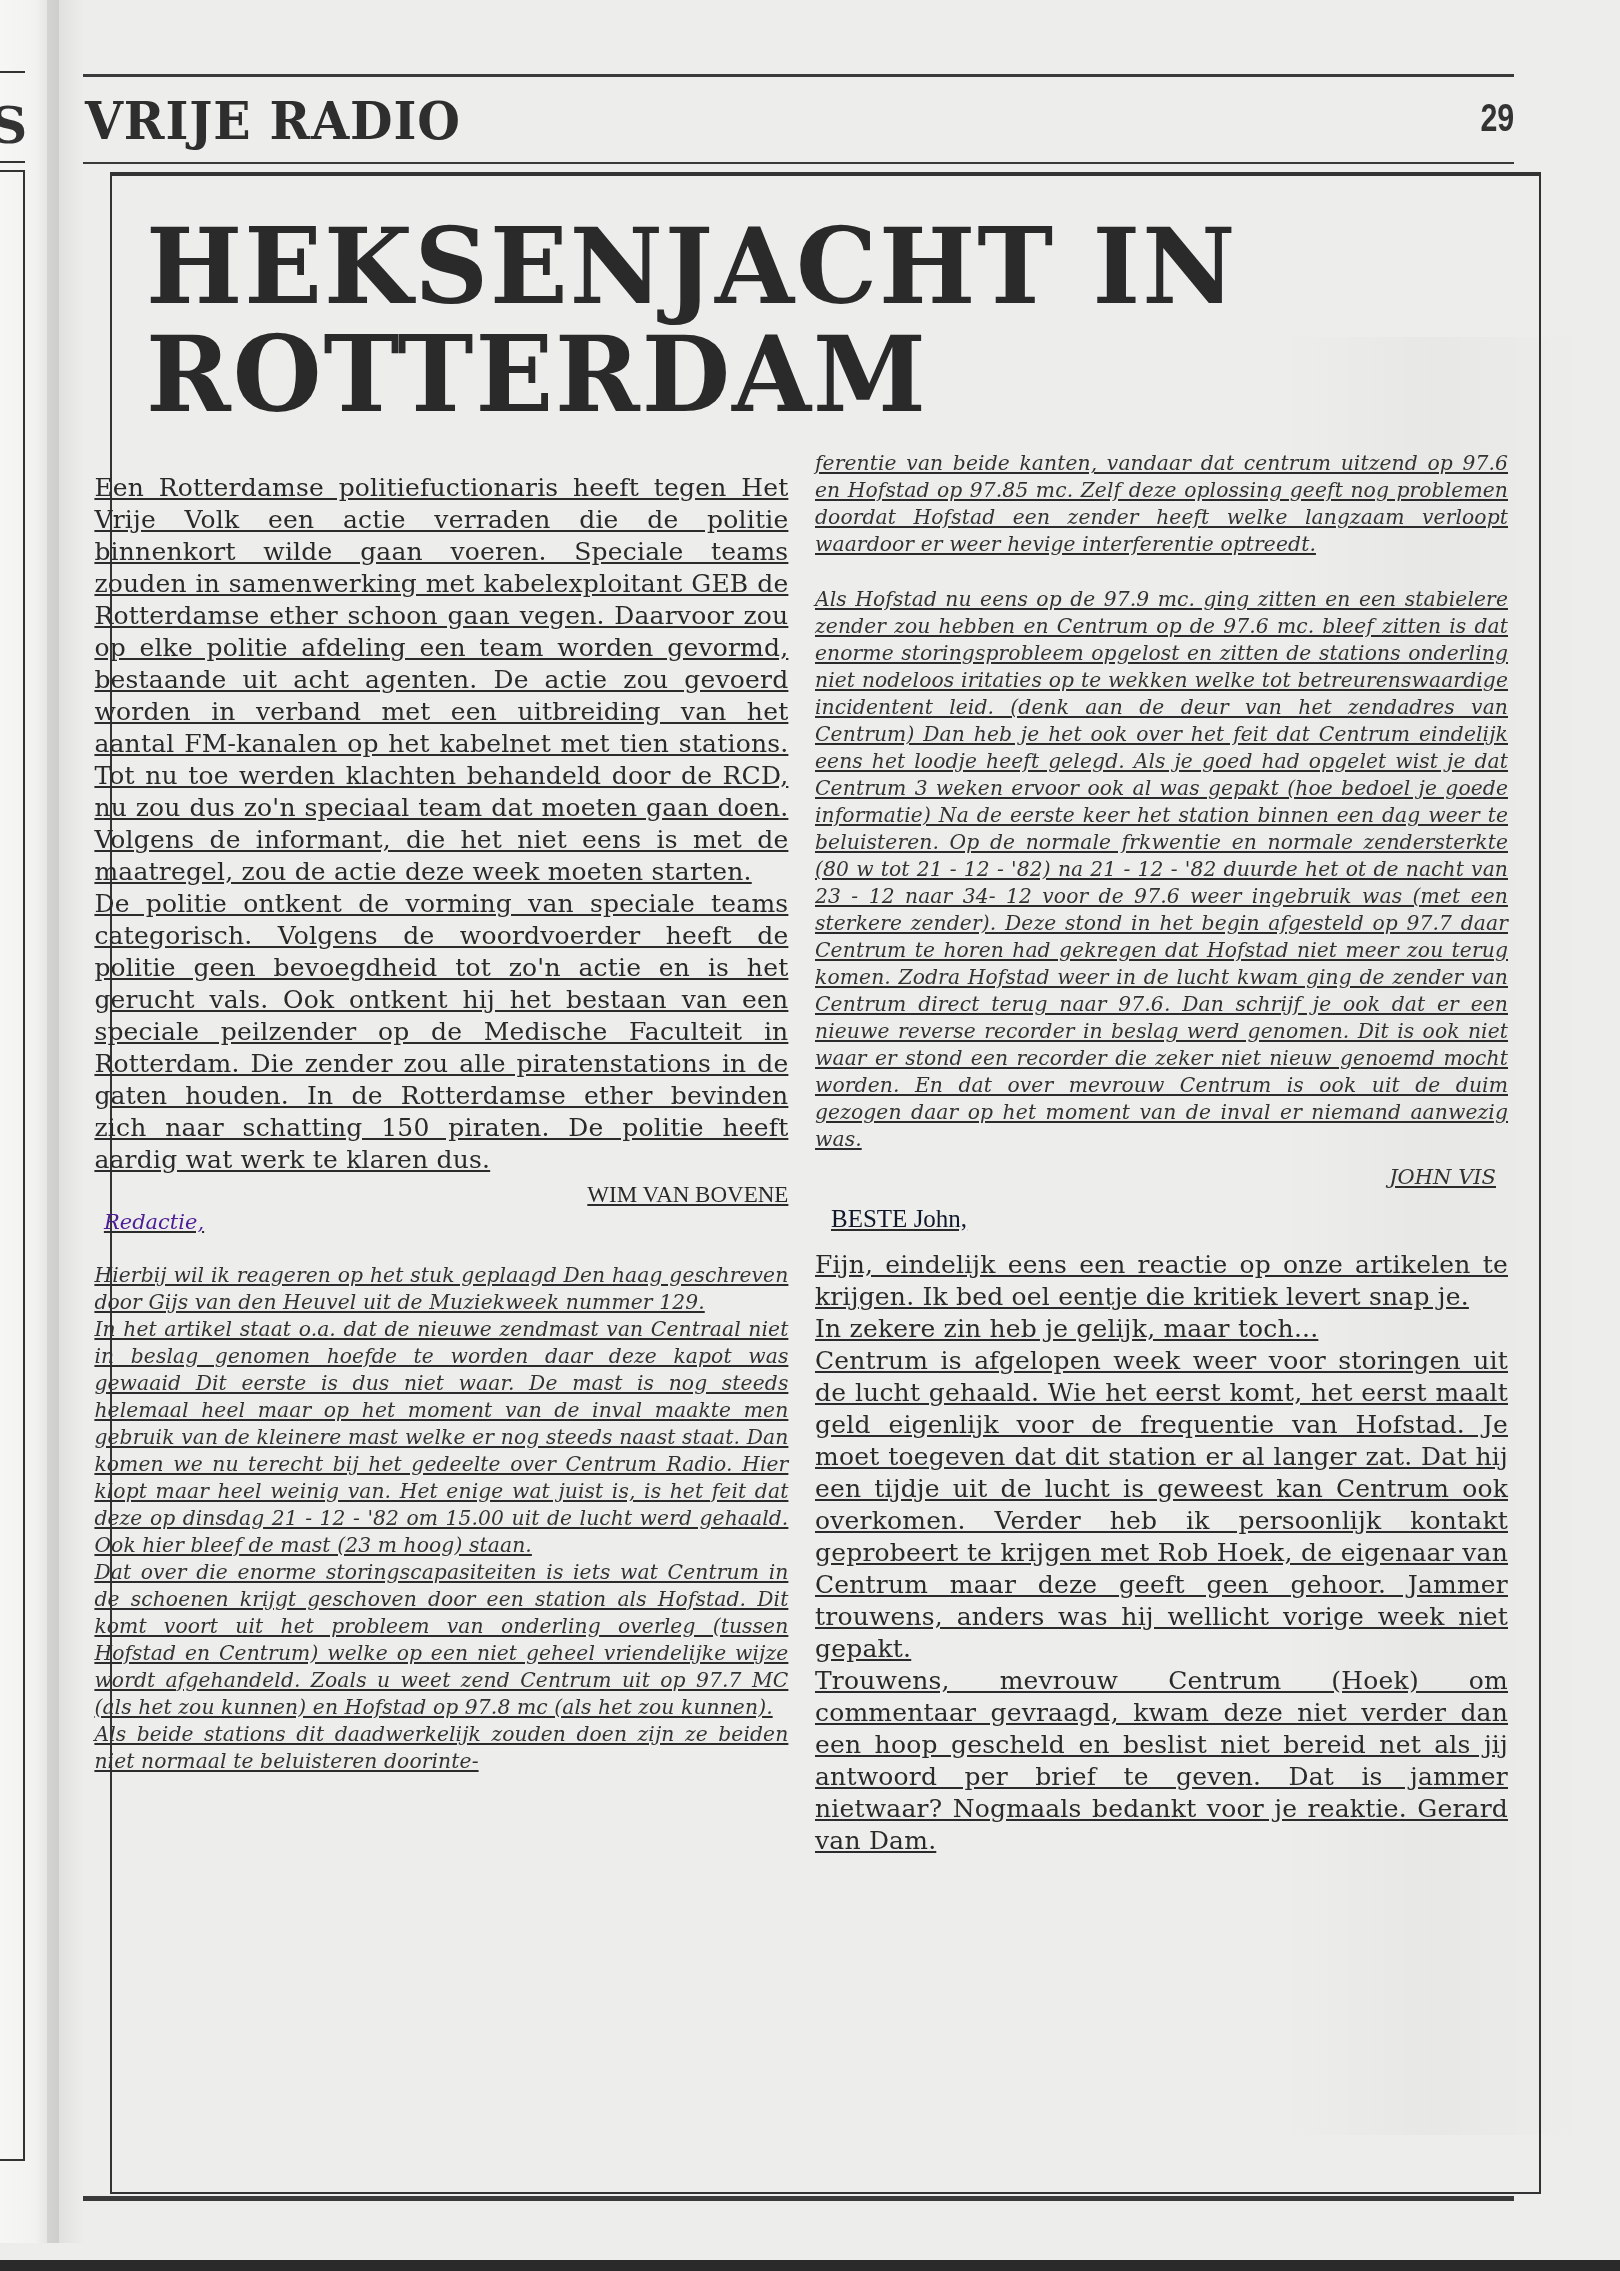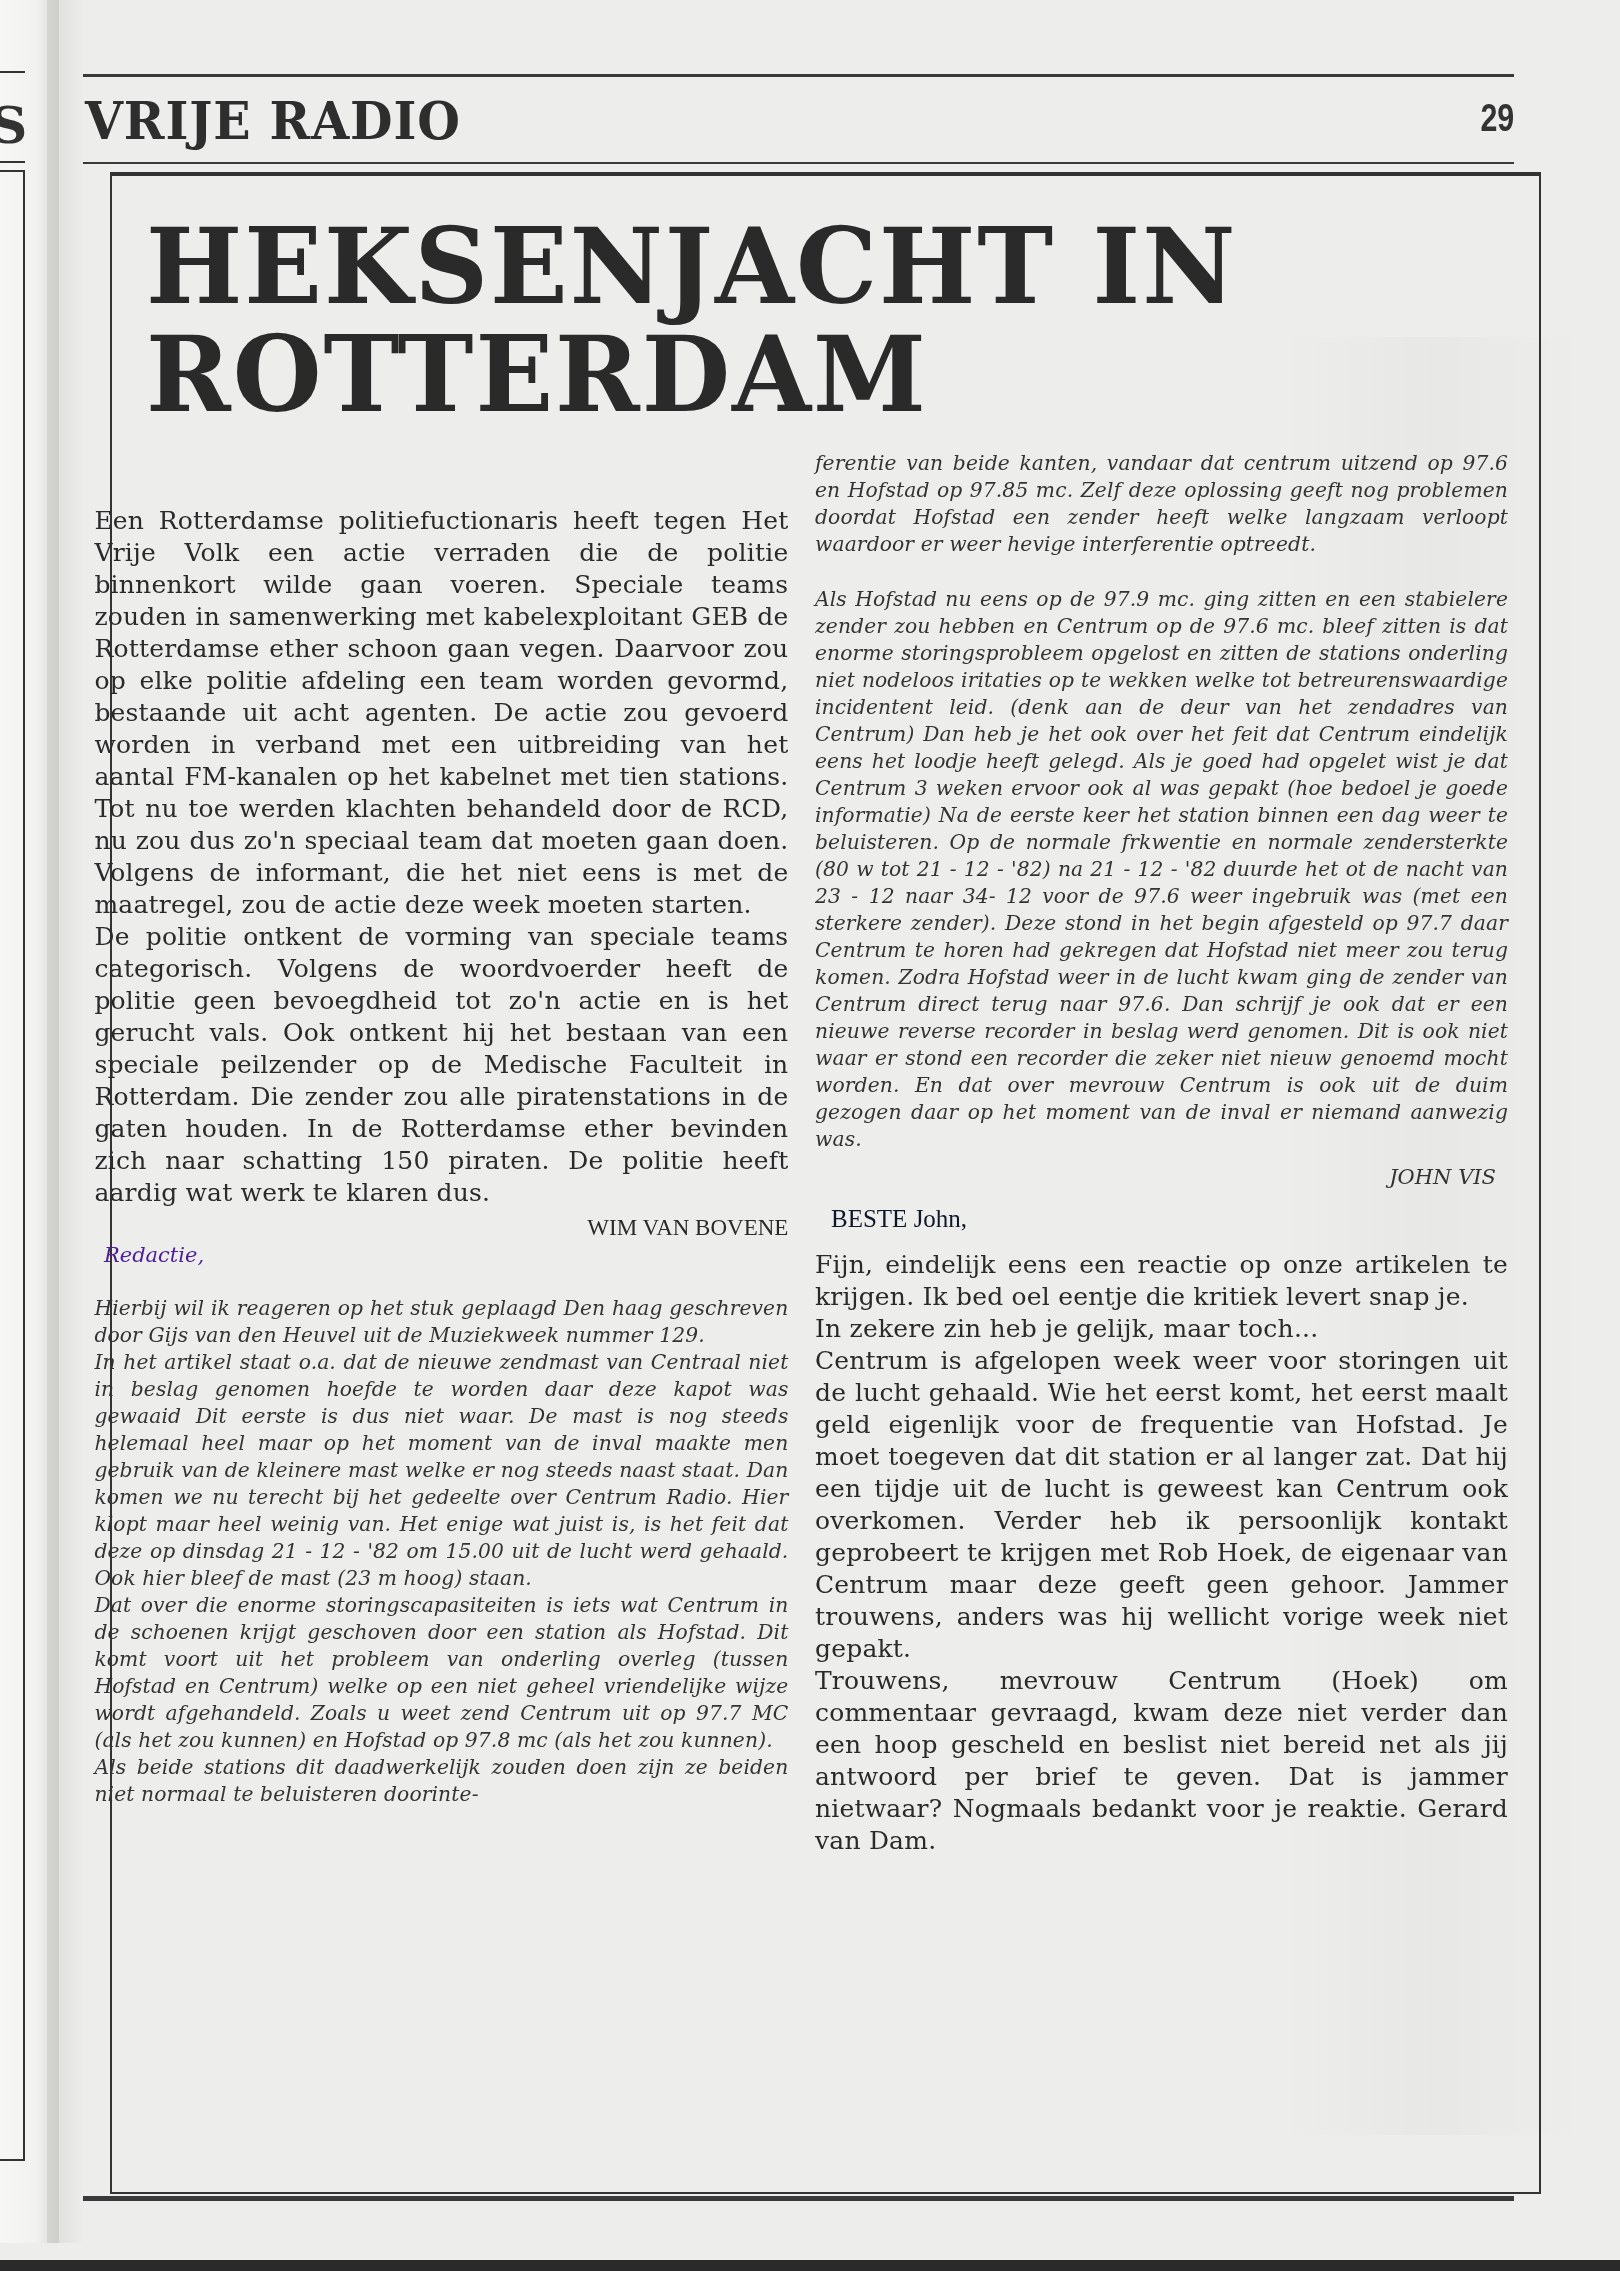--- a/index.html
+++ b/index.html
@@ -40,22 +40,22 @@
 
   .article-box {
     position: absolute; left: 0; top: 98px; width: 1427px; height: 2016px;
     border: 2.8px solid #333; border-top-width: 4.7px; margin-left: 27px;
   }
   .headline {
     position: absolute; left: 34px; top: 36px; width: 1230px;
     font: bold 102px/106px "DejaVu Serif", serif; color: #2a2a2a;
     letter-spacing: 1.9px; transform: scaleY(1.02); transform-origin: left top;
   }
-  .col { position: absolute; top: 0; }
-  .col-left { left: 95px; top: 472px; width: 694px; margin-top: 33px; }
+  .col { position: absolute; top: 0; text-decoration: underline; }
+  .col-left { left: 95px; top: 472px; width: 694px; }
   .col-right { left: 815px; top: 450px; width: 693px; }
 
   .p-roman {
     font: 25px/32px "DejaVu Serif", serif; text-align: justify; margin: 0;
     color: #2a2a2a; letter-spacing: 0.2px;
   }
   .p-italic {
     font: italic 20.3px/27px "DejaVu Serif", serif; text-align: justify; margin: 0;
     color: #333; letter-spacing: 0.1px;
   }

